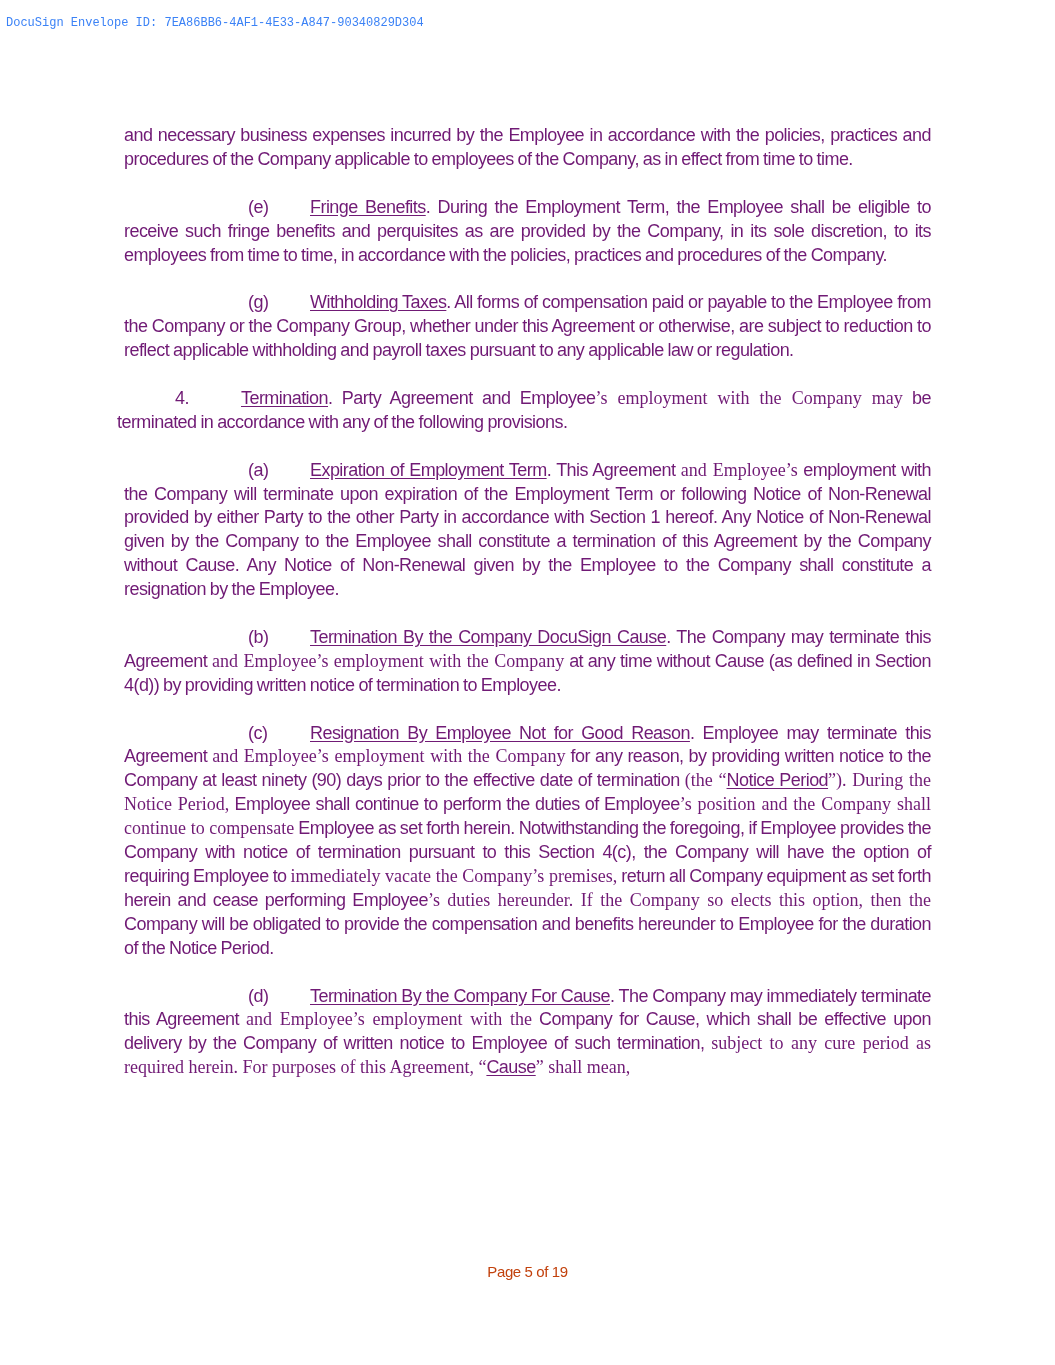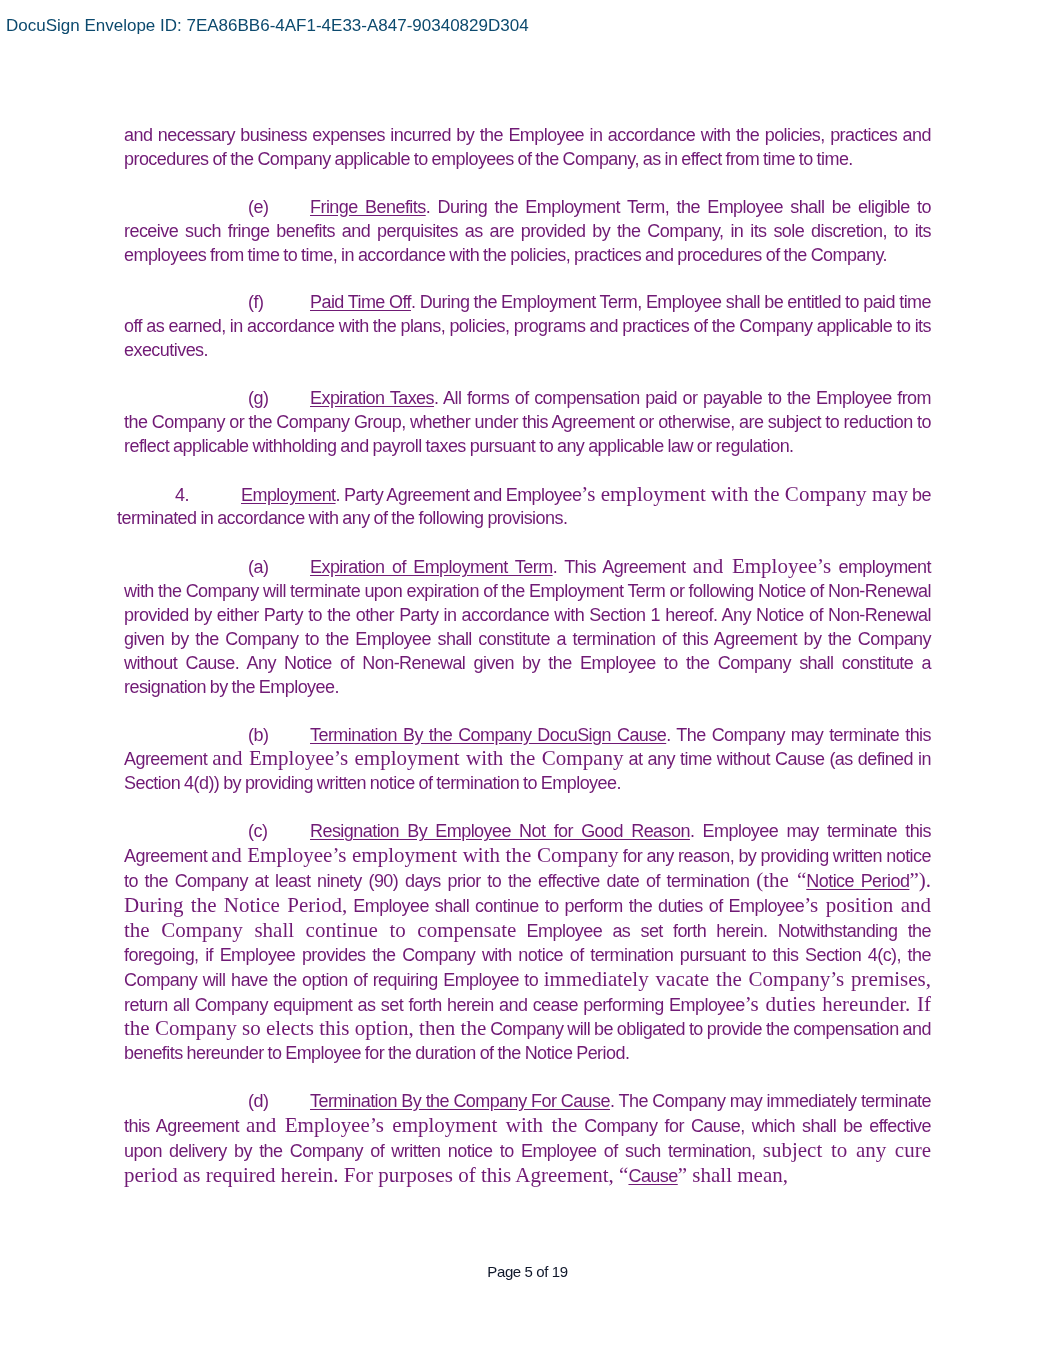--- a/index.html
+++ b/index.html
@@ -1,58 +1,57 @@
 <!DOCTYPE html>
 <html><head>
 <meta charset="utf-8">
 <style>
   html, body { margin: 0; padding: 0; background: #ffffff; }
   body { width: 1055px; height: 1365px; position: relative; overflow: hidden; color: #1a1a1a; }
   .envelope {
     position: absolute; left: 6px; top: 16px;
-    font-family: Liberation Sans, sans-serif; font-size: 17px; color: #0c4a6e;
+    font-family: Liberation Mono, monospace; font-size: 12px; color: #3b82f6;
   }
   .page-body {
     position: absolute; left: 124px; top: 124px; width: 807px;
     font-family: "Liberation Sans", sans-serif;
     font-size: 18px; line-height: 23.9px; color: #701a75;
   }
   .para {
     margin: 0 0 23.9px 0;
     text-align: justify;
     letter-spacing: -0.55px;
     word-spacing: -0.6px;
   }
   .para.indent { text-indent: 124px; }
   .para.section { text-indent: 58px; margin-left: -7px; }
   .tab { display: inline-block; width: 62px; text-indent: 0; }
   .tab-num { display: inline-block; width: 66px; text-indent: 0; }
   .u { text-decoration: underline; text-underline-offset: 2px; }
-  .serif { font-family: "Liberation Serif", serif; letter-spacing: 0; word-spacing: 0; font-size: 21px; }
+  .serif { font-family: "Liberation Serif", serif; letter-spacing: 0; word-spacing: 0; font-size: 18px; }
   .footer {
     position: absolute; left: 0; width: 1055px; top: 1263px; text-align: center;
-    font-family: "Liberation Sans", sans-serif; font-size: 15px; letter-spacing: -0.4px; color: #0f172a;
+    font-family: "Liberation Sans", sans-serif; font-size: 15px; letter-spacing: -0.4px; color: #c2410c;
   }
 </style>
 </head>
 <body>
 
 <div class="envelope">DocuSign Envelope ID: 7EA86BB6-4AF1-4E33-A847-90340829D304</div>
 
 <div class="page-body">
 
   <p class="para">and necessary business expenses incurred by the Employee in accordance with the policies, practices and procedures of the Company applicable to employees of the Company, as in effect from time to time.</p>
 
   <p class="para indent"><span class="tab">(e)</span><span class="u">Fringe Benefits</span><span>. During the Employment Term, the Employee shall be eligible to receive such fringe benefits and perquisites as are provided by the Company, in its sole discretion, to its employees from time to time, in accordance with the policies, practices and procedures of the Company.</span></p>
 
-  <p class="para indent"><span class="tab">(f)</span><span class="u">Paid Time Off</span><span>. During the Employment Term, Employee shall be entitled to paid time off as earned, in accordance with the plans, policies, programs and practices of the Company applicable to its executives.</span></p>
 
-  <p class="para indent"><span class="tab">(g)</span><span class="u">Expiration Taxes</span><span>. All forms of compensation paid or payable to the Employee from the Company or the Company Group, whether under this Agreement or otherwise, are subject to reduction to reflect applicable withholding and payroll taxes pursuant to any applicable law or regulation.</span></p>
+  <p class="para indent"><span class="tab">(g)</span><span class="u">Withholding Taxes</span><span>. All forms of compensation paid or payable to the Employee from the Company or the Company Group, whether under this Agreement or otherwise, are subject to reduction to reflect applicable withholding and payroll taxes pursuant to any applicable law or regulation.</span></p>
 
-  <p class="para section"><span class="tab-num">4.</span><span class="u">Employment</span><span>. Party Agreement and Employee</span><span class="serif">’s employment with the Company may</span><span> be terminated in accordance with any of the following provisions.</span></p>
+  <p class="para section"><span class="tab-num">4.</span><span class="u">Termination</span><span>. Party Agreement and Employee</span><span class="serif">’s employment with the Company may</span><span> be terminated in accordance with any of the following provisions.</span></p>
 
   <p class="para indent"><span class="tab">(a)</span><span class="u">Expiration of Employment Term</span><span>. This Agreement </span><span class="serif">and Employee’s</span><span> employment with the Company will terminate upon expiration of the Employment Term or following Notice of Non-Renewal provided by either Party to the other Party in accordance with Section 1 hereof. Any Notice of Non-Renewal given by the Company to the Employee shall constitute a termination of this Agreement by the Company without Cause. Any Notice of Non-Renewal given by the Employee to the Company shall constitute a resignation by the Employee.</span></p>
 
   <p class="para indent"><span class="tab">(b)</span><span class="u">Termination By the Company DocuSign Cause</span><span>. The Company may terminate this Agreement </span><span class="serif">and Employee’s employment with the Company</span><span> at any time without Cause (as defined in Section 4(d)) by providing written notice of termination to Employee.</span></p>
 
   <p class="para indent"><span class="tab">(c)</span><span class="u">Resignation By Employee Not for Good Reason</span><span>. Employee may terminate this Agreement </span><span class="serif">and Employee’s employment with the Company</span><span> for any reason, by providing written notice to the Company at least ninety (90) days prior to the effective date of termination </span><span class="serif">(the “</span><span class="u">Notice Period</span><span class="serif">”). During the Notice Period,</span><span> Employee shall continue to perform the duties of Employee</span><span class="serif">’s position and the Company shall continue to compensate</span><span> Employee as set forth herein. Notwithstanding the foregoing, if Employee provides the Company with notice of termination pursuant to this Section 4(c), the Company will have the option of requiring Employee to </span><span class="serif">immediately vacate the Company’s premises,</span><span> return all Company equipment as set forth herein and cease performing Employee</span><span class="serif">’s duties hereunder. If the Company so elects this option, then the</span><span> Company will be obligated to provide the compensation and benefits hereunder to Employee for the duration of the Notice Period.</span></p>
 
   <p class="para indent"><span class="tab">(d)</span><span class="u">Termination By the Company For Cause</span><span>. The Company may immediately terminate this Agreement </span><span class="serif">and Employee’s employment with the</span><span> Company for Cause, which shall be effective upon delivery by the Company of written notice to Employee of such termination, </span><span class="serif">subject to any cure period as required herein. For purposes of this Agreement, “</span><span class="u">Cause</span><span class="serif">” shall mean,</span></p>
 
 </div>

